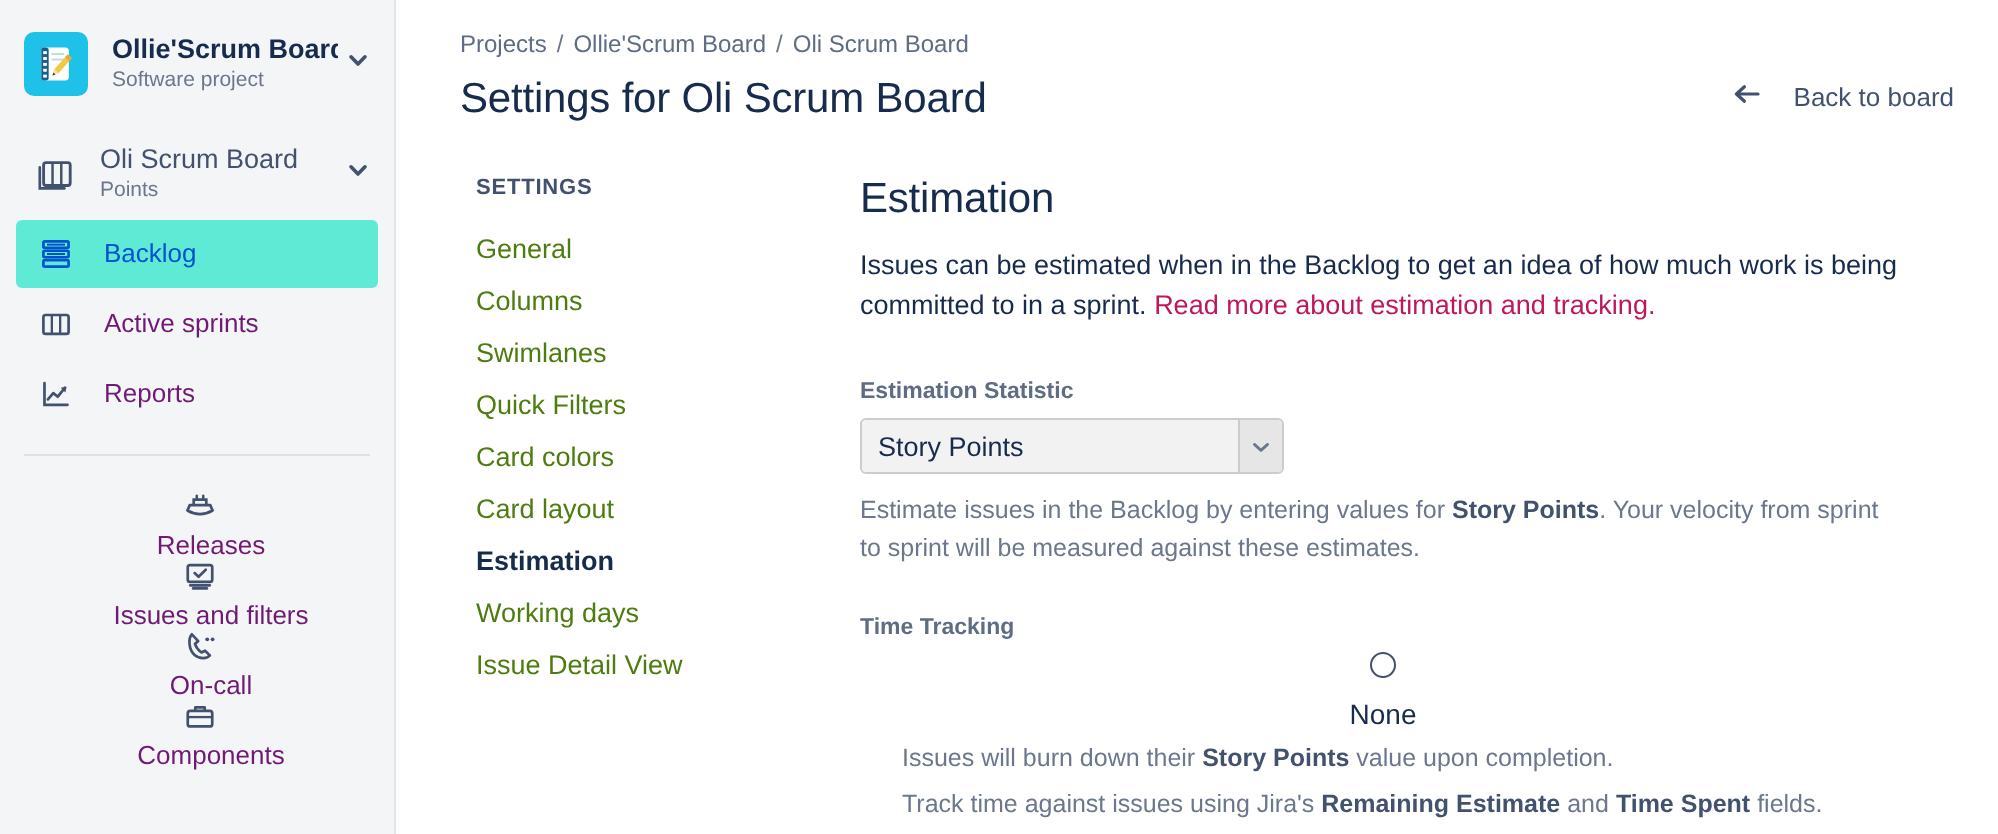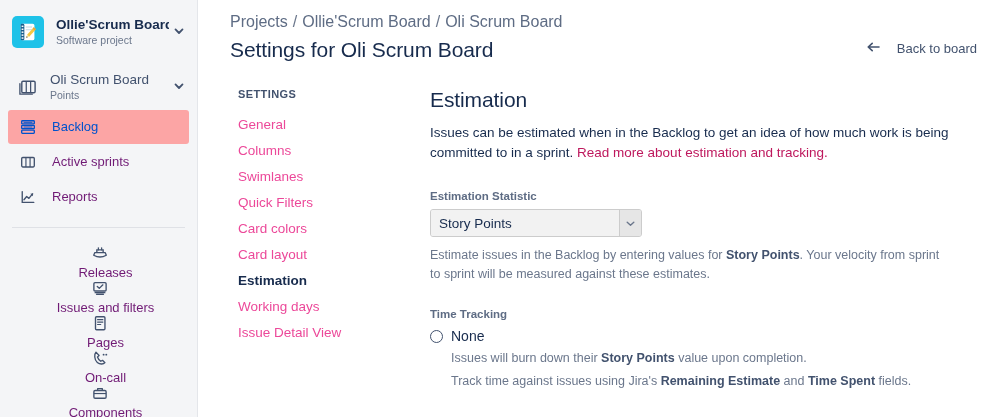--- a/index.html
+++ b/index.html
@@ -59,58 +59,58 @@
 
   .nav-list { padding: 0 8px; margin-top: 2px; }
   .nav-item {
     display: flex; align-items: center;
     height: 34px;
     border-radius: 3px;
     padding: 0 6px 0 8px;
     cursor: pointer;
     margin-bottom: 1px;
   }
-  .nav-item.selected { background: #fca5a5; }
+  .nav-item.selected { background: #5eead4; }
   .nav-ico { flex: 0 0 24px; display: flex; align-items: center; justify-content: center; }
   .nav-label {
     font-size: 13px; color: #701a75; margin-left: 12px;
     line-height: 16px; white-space: nowrap;
   }
   .nav-item.selected .nav-label { color: #0052cc; font-weight: 400; }
   .nav-divider {
     height: 1px; background: #dfe1e6;
     margin: 13px 12px 13px 12px;
   }
   .nav-group2 .nav-item { height: 34px; flex-direction: column; }
 
   
   .main { flex: 1 1 auto; position: relative; background: #fff; padding: 0; }
   .topbar { padding: 14px 24px 0 32px; position: relative; }
-  .breadcrumb { font-size: 16px; color: #5e6c84; line-height: 16px; white-space: nowrap; }
+  .breadcrumb { font-size: 12px; color: #5e6c84; line-height: 16px; white-space: nowrap; }
   .breadcrumb a { color: #5e6c84; text-decoration: none; cursor: pointer; }
   .breadcrumb .sep { color: #6b778c; margin: 0 5px; }
   .page-title {
     font-size: 21px; color: #172b4d; font-weight: 500;
     margin-top: 6px; line-height: 28px; letter-spacing: -0.1px;
   }
   .back-board {
     position: absolute; right: 22px; top: 41px;
     font-size: 13px; color: #42526e;
     display: flex; align-items: flex-end; gap: 16px;
     cursor: pointer; white-space: nowrap;
   }
 
   .content { display: flex; padding: 22px 0 0 0; }
   .settings-nav { width: 200px; flex: 0 0 200px; padding-left: 40px; }
   .settings-head {
     font-size: 11px; font-weight: 700; color: #42526e;
     letter-spacing: 0.4px; line-height: 16px; margin-bottom: 10px;
   }
   .settings-item {
-    font-size: 13.5px; color: #ec4899; line-height: 16px;
+    font-size: 13.5px; color: #4d7c0f; line-height: 16px;
     padding: 5px 0; cursor: pointer; white-space: nowrap;
   }
   .settings-item.active { color: #172b4d; font-weight: 700; cursor: default; }
 
   .panel { flex: 1 1 auto; padding: 0 20px 0 32px; max-width: 575px; }
   .panel-title {
     font-size: 21px; color: #172b4d; font-weight: 500;
     line-height: 28px; margin-bottom: 9px; letter-spacing: -0.1px;
   }
   .panel-desc {
@@ -140,21 +140,21 @@
   .helper {
     font-size: 12.5px; color: #6b778c; line-height: 19px;
     margin-top: 9px; max-width: 545px;
   }
   .helper b { color: #42526e; font-weight: 700; }
 
   .tt-label {
     font-size: 11.5px; font-weight: 700; color: #5e6c84;
     line-height: 16px; margin-top: 22px; margin-bottom: 4px;
   }
-  .radio-row { display: flex; align-items: center; gap: 8px; cursor: pointer; margin-top: 2px; }
+  .radio-row { display: flex; align-items: center; gap: 8px; cursor: pointer; margin-top: 2px; flex-direction: column; }
   .radio {
     width: 13px; height: 13px; border-radius: 50%;
     border: 1.3px solid #42526e; background: #fff;
     flex: 0 0 13px; position: relative;
   }
   .radio.checked::after {
     content: ""; position: absolute; left: 50%; top: 50%;
     width: 6.5px; height: 6.5px; border-radius: 50%;
     background: #172b4d; transform: translate(-50%, -50%);
   }
@@ -283,31 +283,20 @@
           <svg width="18" height="18" viewBox="0 0 20 20">
             <rect x="3.2" y="4" width="13.6" height="9.3" rx="1.2" fill="none" stroke="#42526e" stroke-width="1.5"></rect>
             <polyline points="7,8.4 9.2,10.4 13.2,6.5" fill="none" stroke="#42526e" stroke-width="1.5" stroke-linecap="round" stroke-linejoin="round"></polyline>
             <line x1="4.6" y1="15.2" x2="15.4" y2="15.2" stroke="#42526e" stroke-width="1.5" stroke-linecap="round"></line>
             <line x1="6.2" y1="16.9" x2="13.8" y2="16.9" stroke="#42526e" stroke-width="1.5" stroke-linecap="round"></line>
           </svg>
         </span>
         <span class="nav-label">Issues and filters</span>
       </div>
 
-      <div class="nav-item">
-        <span class="nav-ico">
-          <svg width="18" height="18" viewBox="0 0 20 20">
-            <rect x="5" y="3" width="10.5" height="14.5" rx="1.2" fill="none" stroke="#42526e" stroke-width="1.5"></rect>
-            <line x1="7.3" y1="6.3" x2="13.2" y2="6.3" stroke="#42526e" stroke-width="1.3" stroke-linecap="round"></line>
-            <line x1="7.3" y1="9" x2="13.2" y2="9" stroke="#42526e" stroke-width="1.3" stroke-linecap="round"></line>
-            <line x1="7.3" y1="11.7" x2="10.8" y2="11.7" stroke="#42526e" stroke-width="1.3" stroke-linecap="round"></line>
-          </svg>
-        </span>
-        <span class="nav-label">Pages</span>
-      </div>
 
       <div class="nav-item">
         <span class="nav-ico">
           <svg width="18" height="18" viewBox="0 0 20 20">
             <path d="M5.5 3.5 C3.5 5.5 3.5 12 7 15 C10 17.5 14 17 15.5 15.2 L12.8 12.6 L10.8 13.6 C9 12.3 7.8 10.6 7.2 8.8 L9 7.3 Z" fill="none" stroke="#42526e" stroke-width="1.5" stroke-linejoin="round"></path>
             <circle cx="14" cy="6.3" r="1.05" fill="#42526e"></circle>
             <circle cx="17" cy="6.3" r="1.05" fill="#42526e"></circle>
           </svg>
         </span>
         <span class="nav-label">On-call</span>

